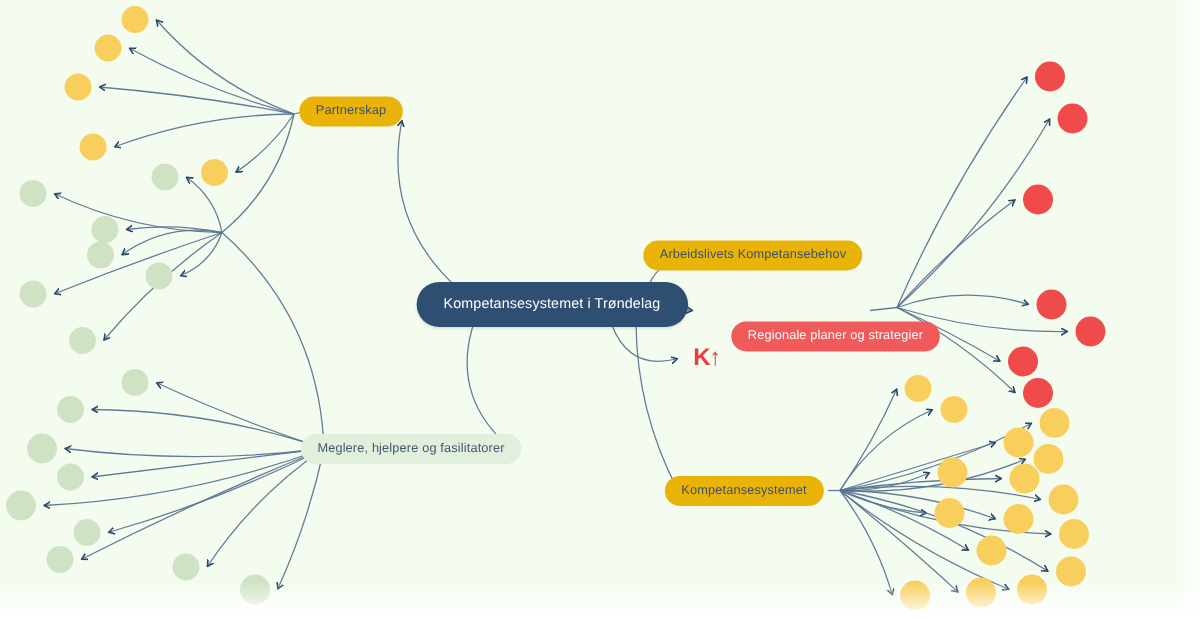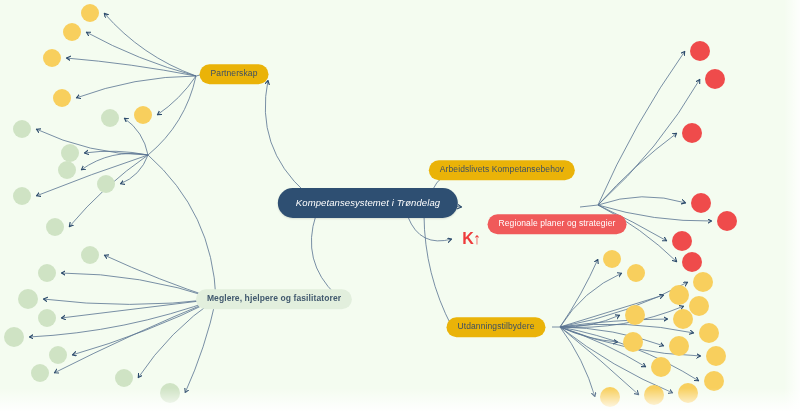--- a/index.html
+++ b/index.html
@@ -172,24 +172,24 @@
       <div class="dot yellow" style="left: 683px; top: 319px; width: 20px; height: 20px;"></div>
       <div class="dot yellow" style="left: 709px; top: 333px; width: 20px; height: 20px;"></div>
       <div class="dot yellow" style="left: 633px; top: 342px; width: 20px; height: 20px;"></div>
       <div class="dot yellow" style="left: 679px; top: 346px; width: 20px; height: 20px;"></div>
       <div class="dot yellow" style="left: 716px; top: 356px; width: 20px; height: 20px;"></div>
       <div class="dot yellow" style="left: 661px; top: 367px; width: 20px; height: 20px;"></div>
       <div class="dot yellow" style="left: 714px; top: 381px; width: 20px; height: 20px;"></div>
       <div class="dot yellow" style="left: 688px; top: 393px; width: 20px; height: 20px;"></div>
       <div class="dot yellow" style="left: 654px; top: 395px; width: 20px; height: 20px;"></div>
       <div class="dot yellow" style="left: 610px; top: 397px; width: 20px; height: 20px;"></div>
-      <div class="node root" style="left: 368px; top: 203px; font-style: italic;">Kompetansesystemet i Trøndelag</div>
+      <div class="node root" style="left: 368px; top: 203px;">Kompetansesystemet i Trøndelag</div>
       <div class="node pill yellow" style="left: 234px; top: 74px;">Partnerskap</div>
-      <div class="node pill green" style="left: 274px; top: 299px; font-weight: bold;">Meglere, hjelpere og fasilitatorer</div>
+      <div class="node pill green" style="left: 274px; top: 299px;">Meglere, hjelpere og fasilitatorer</div>
       <div class="node pill yellow" style="left: 502px; top: 170px;">Arbeidslivets Kompetansebehov</div>
       <div class="node pill red" style="left: 521px; top: 224px; margin-left: 36px;">Regionale planer og strategier</div>
-      <div class="node pill yellow" style="left: 496px; top: 327px;">Utdanningstilbydere</div>
+      <div class="node pill yellow" style="left: 496px; top: 327px;">Kompetansesystemet</div>
       <div class="logo" style="left: 471px; top: 239px; color: rgb(238, 59, 59);">K↑</div>
     </div>
 
   <div id="fade-bottom"></div>
   <div id="fade-right"></div>
 </div>
 
 </body></html>

